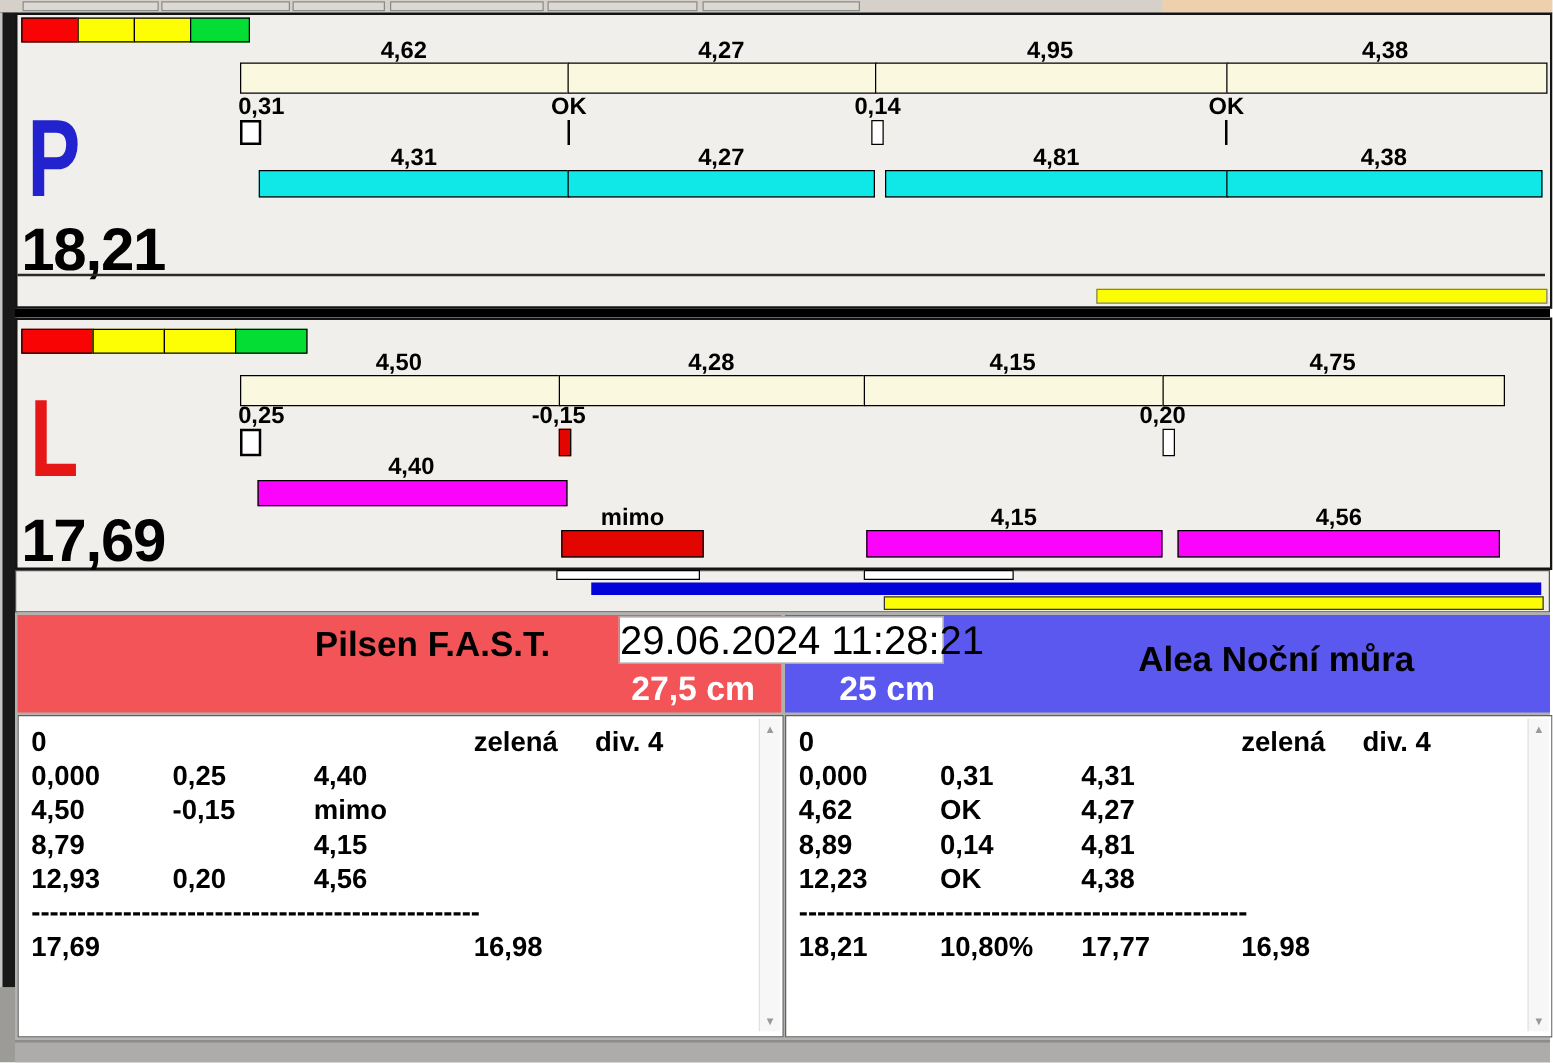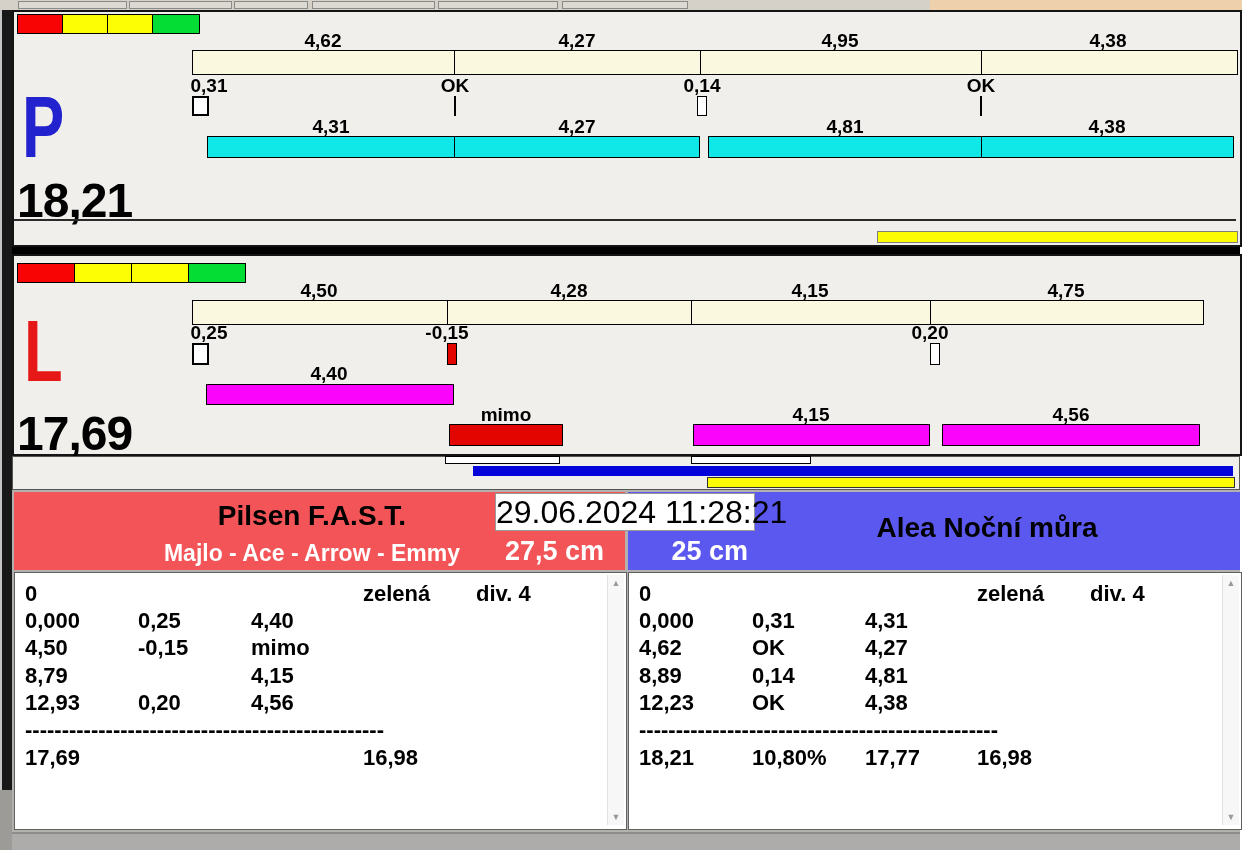--- a/index.html
+++ b/index.html
@@ -14,27 +14,27 @@
   .creamseg{position:absolute;height:23px;background:#fbf8e0;border:1px solid #000;}
   .cyanseg{position:absolute;height:20px;background:#10e8e8;border:1px solid #000;}
   .magseg{position:absolute;height:19px;background:#fb04fb;border:1px solid #000;}
   .mark-square{position:absolute;background:#fff;border:2px solid #000;}
   .mark-rect{position:absolute;background:#fff;border:1px solid #000;}
   .mark-tick{position:absolute;width:2px;background:#000;}
   .lane-letter{position:absolute;font-weight:bold;font-size:88px;line-height:66px;transform:scaleX(0.72);transform-origin:left top;}
   .lane-total{position:absolute;font-weight:bold;font-size:48px;line-height:44px;color:#000;letter-spacing:-1px;}
   .team-col{position:absolute;top:2px;height:338px;}
   .team-header{position:absolute;left:0;top:0;width:100%;height:78px;}
-  .team-title{position:absolute;font-weight:bold;font-size:28px;color:#000;text-align:center;white-space:nowrap;}
+  .team-title{position:absolute;font-weight:bold;font-size:28px;color:#000;text-align:center;white-space:nowrap;margin-left:34px;}
   .team-sub{position:absolute;font-weight:bold;font-size:23px;color:#fff;text-align:center;white-space:nowrap;}
   .team-cm{position:absolute;font-weight:bold;font-size:27px;color:#fff;text-align:right;white-space:nowrap;}
   .tbl{position:absolute;left:0;top:80px;width:100%;height:256px;background:#fff;border:1px solid #606060;}
   .trow{position:absolute;left:0;width:100%;height:26px;font-size:22px;font-weight:bold;color:#000;}
   .trow span{position:absolute;white-space:nowrap;}
-  .c1{left:10px;} .c2{left:123px;} .c3{left:236px;} .c4{left:348px;} .c5{left:461px;}
+  .c1{left:10px;} .c2{left:123px;} .c3{left:236px;} .c4{left:364px;} .c5{left:461px;}
   .sep{overflow:hidden;width:366px;left:10px;letter-spacing:0;}
   .sbar{position:absolute;right:2px;top:2px;width:16px;height:250px;background:#f7f7f7;border-left:1px solid #e2e2e2;}
   .sbar .up,.sbar .dn{position:absolute;left:0;width:16px;height:16px;color:#9a9a9a;font-size:9px;line-height:16px;text-align:center;}
   .sbar .up{top:0;} .sbar .dn{bottom:0;}
   .sliver-box{position:absolute;top:1px;height:6px;background:#dcd9d2;border:1px solid #8a8a8a;}
 </style>
 </head>
 <body>
 
 <div class="abs" style="left:0;top:0;width:1242px;height:10px;background:#d5d1c9;border-bottom:1px solid #9a9a9a;">
@@ -145,21 +145,20 @@
   <div class="abs" style="left:678px;top:-1px;width:118px;height:6px;background:#fff;border:1px solid #000;"></div>
   <div class="abs" style="left:460px;top:9px;width:760px;height:10px;background:#0404da;"></div>
   <div class="abs" style="left:694px;top:20px;width:526px;height:9px;background:#fcfc04;border:1px solid #333;"></div>
 </div>
 
 <div class="abs" style="left:12px;top:490px;width:1228px;height:342px;background:#b3b1ad;">
 
   <div class="team-col" style="left:2px;width:611px;">
     <div class="team-header" style="background-color: rgb(242, 84, 87);">
       <div class="team-title" style="left:0;top:8px;width:596px;">Pilsen F.A.S.T.</div>
-      <div class="team-sub" style="left:0;top:48px;width:596px;">Majlo - Ace - Arrow - Emmy</div>
       <div class="team-cm" style="left:450px;top:44px;width:140px;">27,5 cm</div>
     </div>
     <div class="tbl">
       <div class="trow" style="top:8px;">
         <span class="c1">0</span>
         <span class="c4">zelená</span>
         <span class="c5">div. 4</span>
       </div>
       <div class="trow" style="top:35px;">
         <span class="c1">0,000</span>

